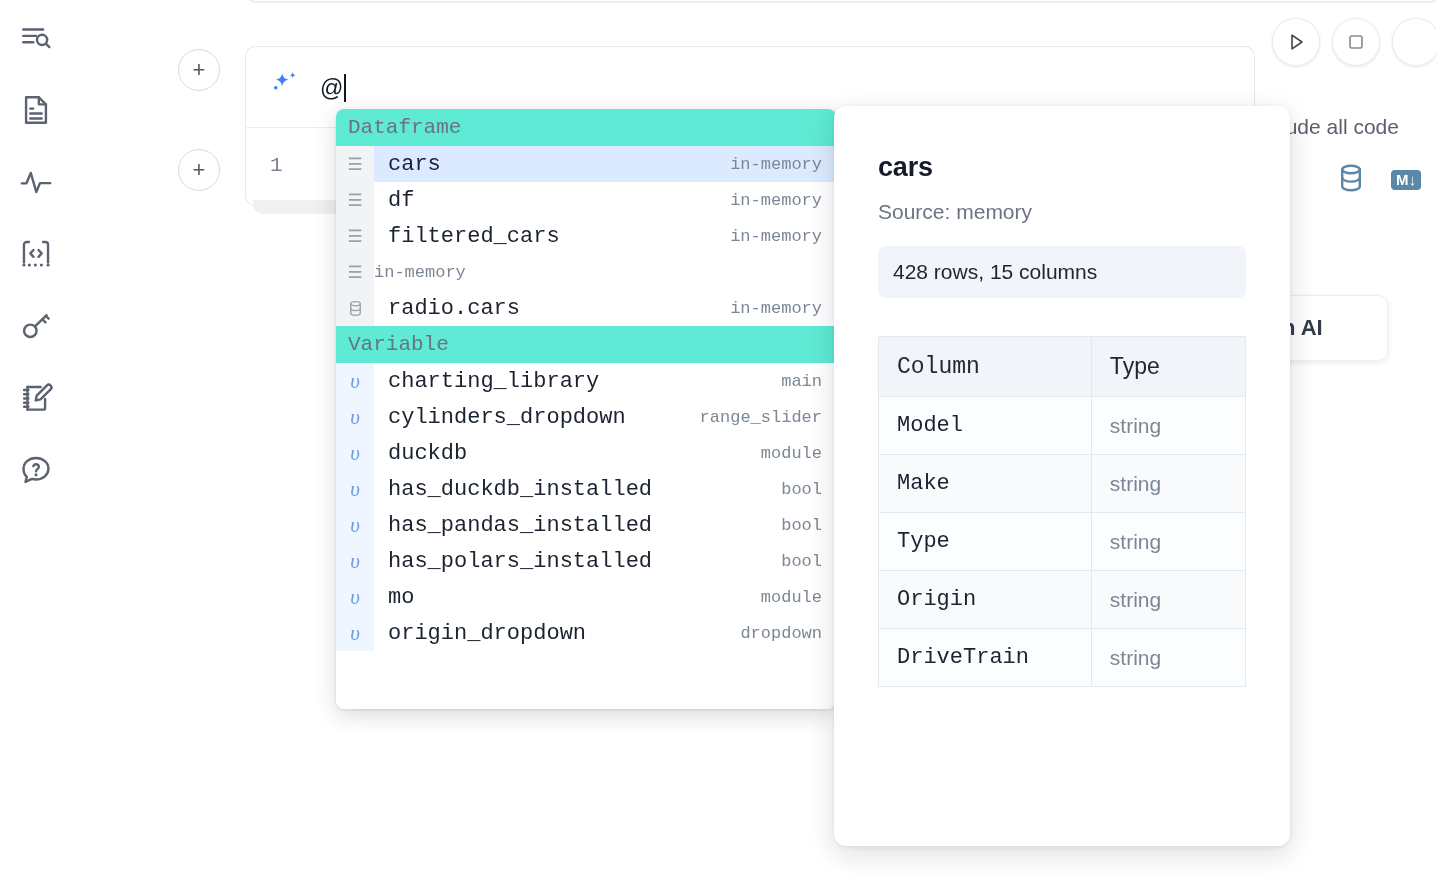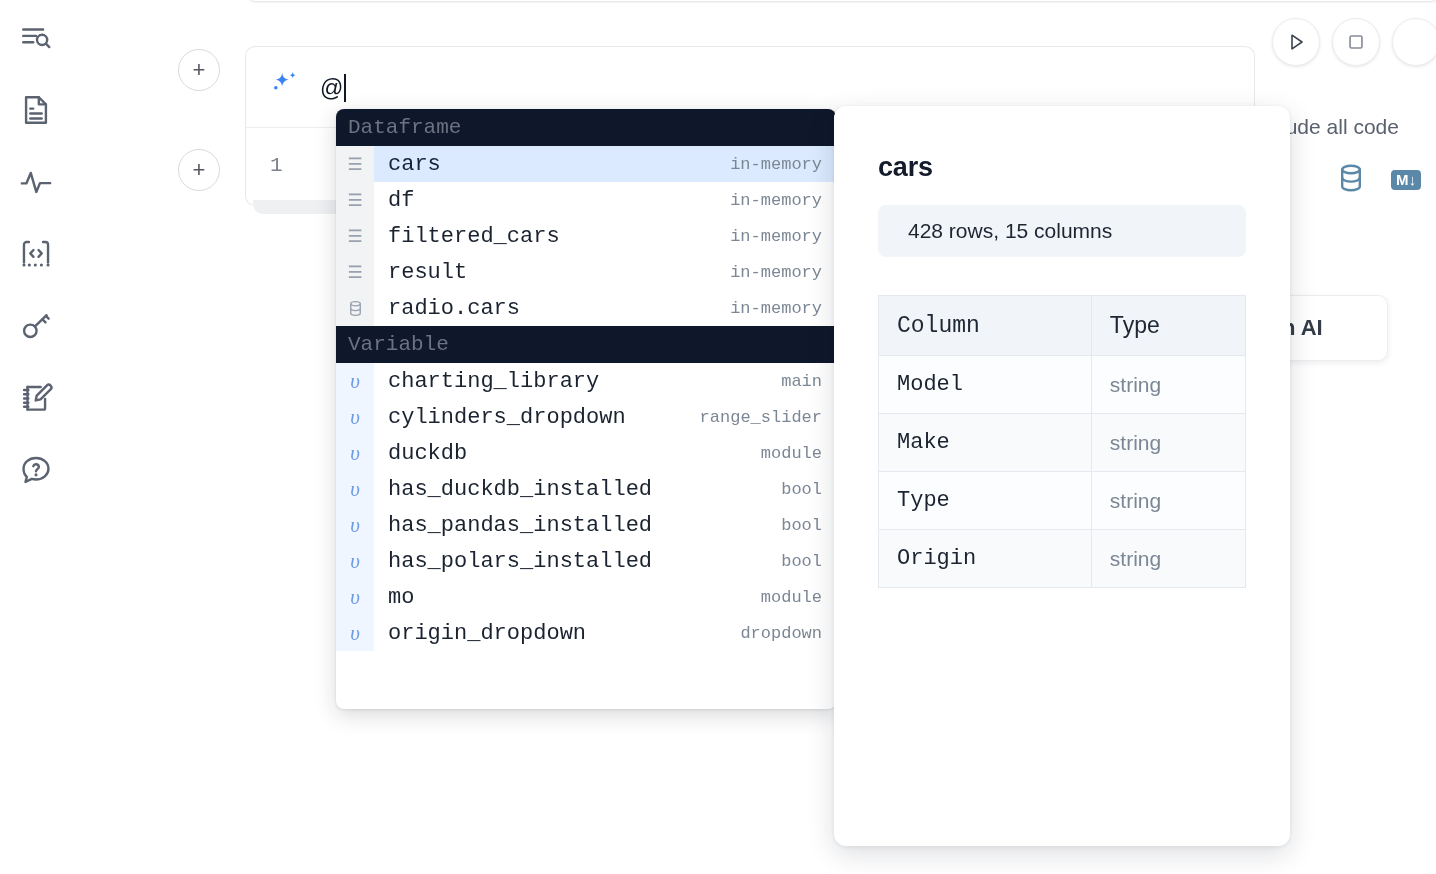--- a/index.html
+++ b/index.html
@@ -109,21 +109,21 @@
   
   .ac {
     position: absolute; left: 336px; top: 109px; width: 500px; height: 600px;
     background: #fff; border-radius: 8px;
     box-shadow: 0 6px 22px rgba(16,24,40,.16), 0 1px 3px rgba(16,24,40,.10);
     overflow: hidden; z-index: 30;
     font-family: "Liberation Mono", monospace;
   }
   .ac-scroll { position: absolute; inset: 0; overflow: hidden; }
   .ac-section {
-    height: 37px; background: #0f172a; display: flex; align-items: center;
+    height: 37px; background: #5eead4; display: flex; align-items: center;
     padding-left: 12px; font-size: 21px; color: #6b7280;
   }
   .ac-item {
     height: 36px; display: flex; align-items: center; background: #fff; cursor: pointer;
   }
   .ac-item.sel { background: #dbeafe; }
   .ac-item .ic {
     width: 38px; min-width: 38px; height: 36px; background: #f1f3f5;
     display: flex; align-items: center; justify-content: center;
     color: #98a1ad; font-size: 17px;
@@ -143,21 +143,21 @@
     position: absolute; left: 834px; top: 106px; width: 456px; height: 740px;
     background: #fff; border-radius: 12px;
     box-shadow: 0 8px 28px rgba(16,24,40,.14), 0 1px 4px rgba(16,24,40,.08);
     overflow: hidden; z-index: 40;
   }
   .dp-inner { padding: 46px 44px 0 44px; height: 100%; overflow: hidden; }
   .dp-title { font-size: 27px; font-weight: bold; color: #141c2b; letter-spacing: -.2px; }
   .dp-source { margin-top: 17px; font-size: 21px; color: #6a7482; }
   .dp-dims {
     margin-top: 22px; background: #f1f4f8; border-radius: 8px;
-    padding: 14px 30px; font-size: 21px; color: #1d2432;
+    padding: 14px 15px; font-size: 21px; color: #1d2432;
   }
   .dp-table { margin-top: 38px; width: 100%; border-collapse: collapse; table-layout: fixed; }
   .dp-table th, .dp-table td {
     border: 1px solid #e4e8ef; padding: 16px 18px; text-align: left; font-weight: normal;
   }
   .dp-table th { background: #f1f4f8; font-size: 23px; color: #202836; }
   .dp-table th:nth-child(1), .dp-table td:nth-child(1) { width: 58%; font-family: Liberation Mono, monospace; }
   .dp-table td.col { font-family: "Liberation Mono", monospace; font-size: 22px; color: #1b2330; }
   .dp-table td.typ { font-size: 21px; color: #7c8795; }
   .dp-table tr:nth-child(odd) td { background: #fcfdfe; }
@@ -302,21 +302,20 @@
           <div class="nm">df</div>
           <div class="ty">in-memory</div>
         </div>
         <div class="ac-item">
           <div class="ic">☰</div>
           <div class="nm">filtered_cars</div>
           <div class="ty">in-memory</div>
         </div>
         <div class="ac-item">
           <div class="ic">☰</div>
-          <div class="nm">result</div>
           <div class="ty">in-memory</div>
         </div>
         <div class="ac-item">
           <div class="ic">
             <svg width="19" height="19" viewBox="0 0 24 24" fill="none" stroke="#98a1ad" stroke-width="1.7">
               <ellipse cx="12" cy="6" rx="6" ry="2.6"></ellipse>
               <path d="M6 6v12c0 1.45 2.7 2.6 6 2.6s6-1.15 6-2.6V6"></path>
               <path d="M6 12c0 1.45 2.7 2.6 6 2.6s6-1.15 6-2.6"></path>
             </svg>
           </div>
@@ -363,20 +362,21 @@
           <div class="ic">υ</div>
           <div class="nm">origin_dropdown</div>
           <div class="ty">dropdown</div>
         </div>
       </div>
   </div>
 
   <div class="dp">
     <div class="dp-inner">
       <div class="dp-title">cars</div>
+      <div class="dp-source">Source: memory</div>
       <div class="dp-dims">428 rows, 15 columns</div>
       <table class="dp-table">
         <thead>
           <tr>
             <th>Column</th>
             <th>Type</th>
           </tr>
         </thead>
         <tbody id="schema-body">
             <tr>
@@ -388,18 +388,22 @@
               <td class="typ">string</td>
             </tr>
             <tr>
               <td class="col">Type</td>
               <td class="typ">string</td>
             </tr>
             <tr>
               <td class="col">Origin</td>
               <td class="typ">string</td>
             </tr>
+            <tr>
+              <td class="col">DriveTrain</td>
+              <td class="typ">string</td>
+            </tr>
           </tbody>
       </table>
     </div>
   </div>
 
 </div>
 
 </body></html>

